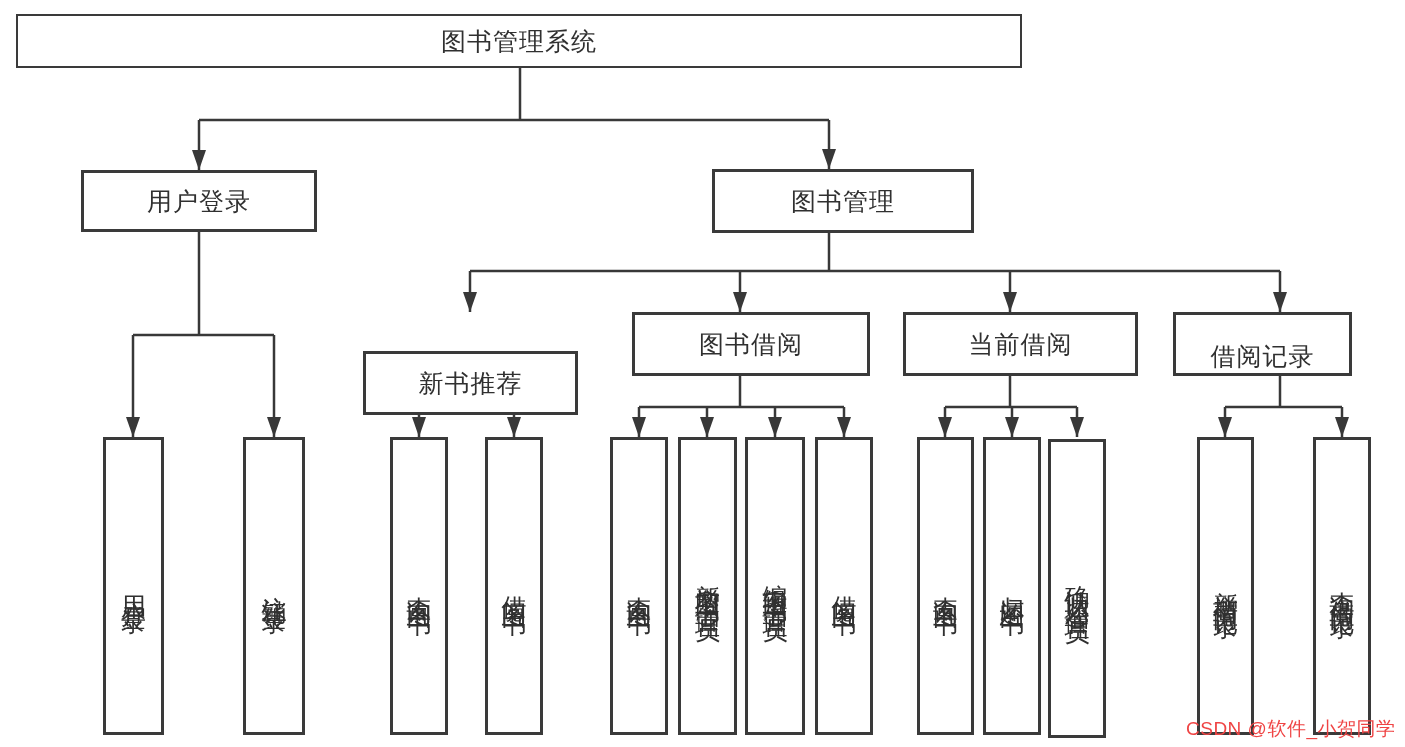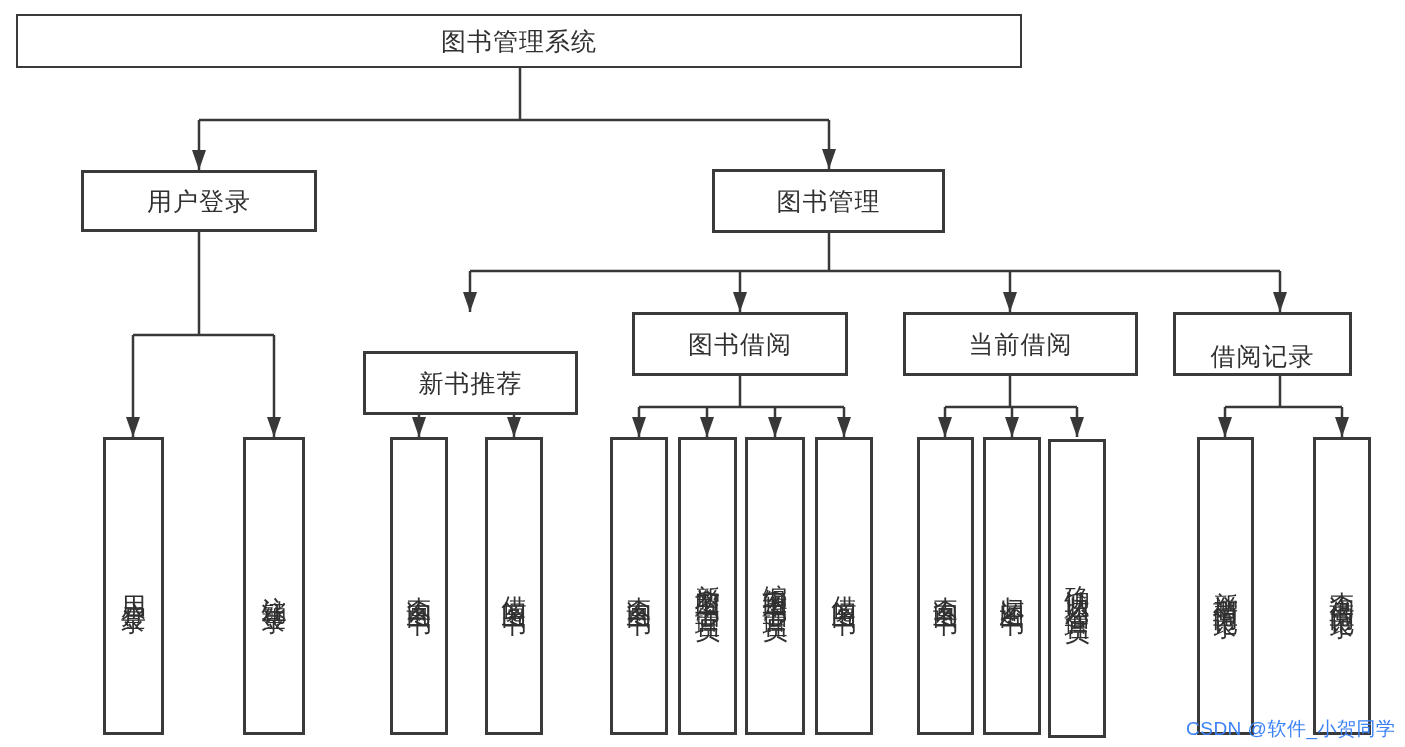--- a/index.html
+++ b/index.html
@@ -46,21 +46,21 @@
     font-size: 25px;
     letter-spacing: 5px;
     line-height: 1;
     white-space: nowrap;
   }
   .watermark {
     position: absolute;
     left: 1186px;
     top: 716px;
     font-size: 19px;
-    color: #3b82f6;
+    color: #ef4444;
     letter-spacing: 0.5px;
     white-space: nowrap;
     z-index: 3;
   }
 </style>
 </head>
 <body>
 
 <div class="canvas">
 
@@ -106,28 +106,28 @@
     </g>
   </svg>
 
   <div class="node root-box" style="left:16px; top:14px; width:1006px; height:54px;">
     <span class="hlabel">图书管理系统</span>
   </div>
 
   <div class="node" style="left:81px; top:170px; width:236px; height:62px;">
     <span class="hlabel">用户登录</span>
   </div>
-  <div class="node" style="left:712px; top:169px; width:233px; height:64px;">
+  <div class="node" style="left:712px; top:169px; width:262px; height:64px;">
     <span class="hlabel">图书管理</span>
   </div>
 
   <div class="node" style="left:363px; top:312px; width:215px; height:64px;margin-top:39px;">
     <span class="hlabel">新书推荐</span>
   </div>
-  <div class="node" style="left:632px; top:312px; width:216px; height:64px;">
+  <div class="node" style="left:632px; top:312px; width:238px; height:64px;">
     <span class="hlabel">图书借阅</span>
   </div>
   <div class="node" style="left:903px; top:312px; width:235px; height:64px;">
     <span class="hlabel">当前借阅</span>
   </div>
   <div class="node" style="left:1173px; top:312px; width:179px; height:64px;align-items:flex-end;">
     <span class="hlabel">借阅记录</span>
   </div>
 
   <div class="node" style="left:103px; top:437px; width:61px; height:298px;">

